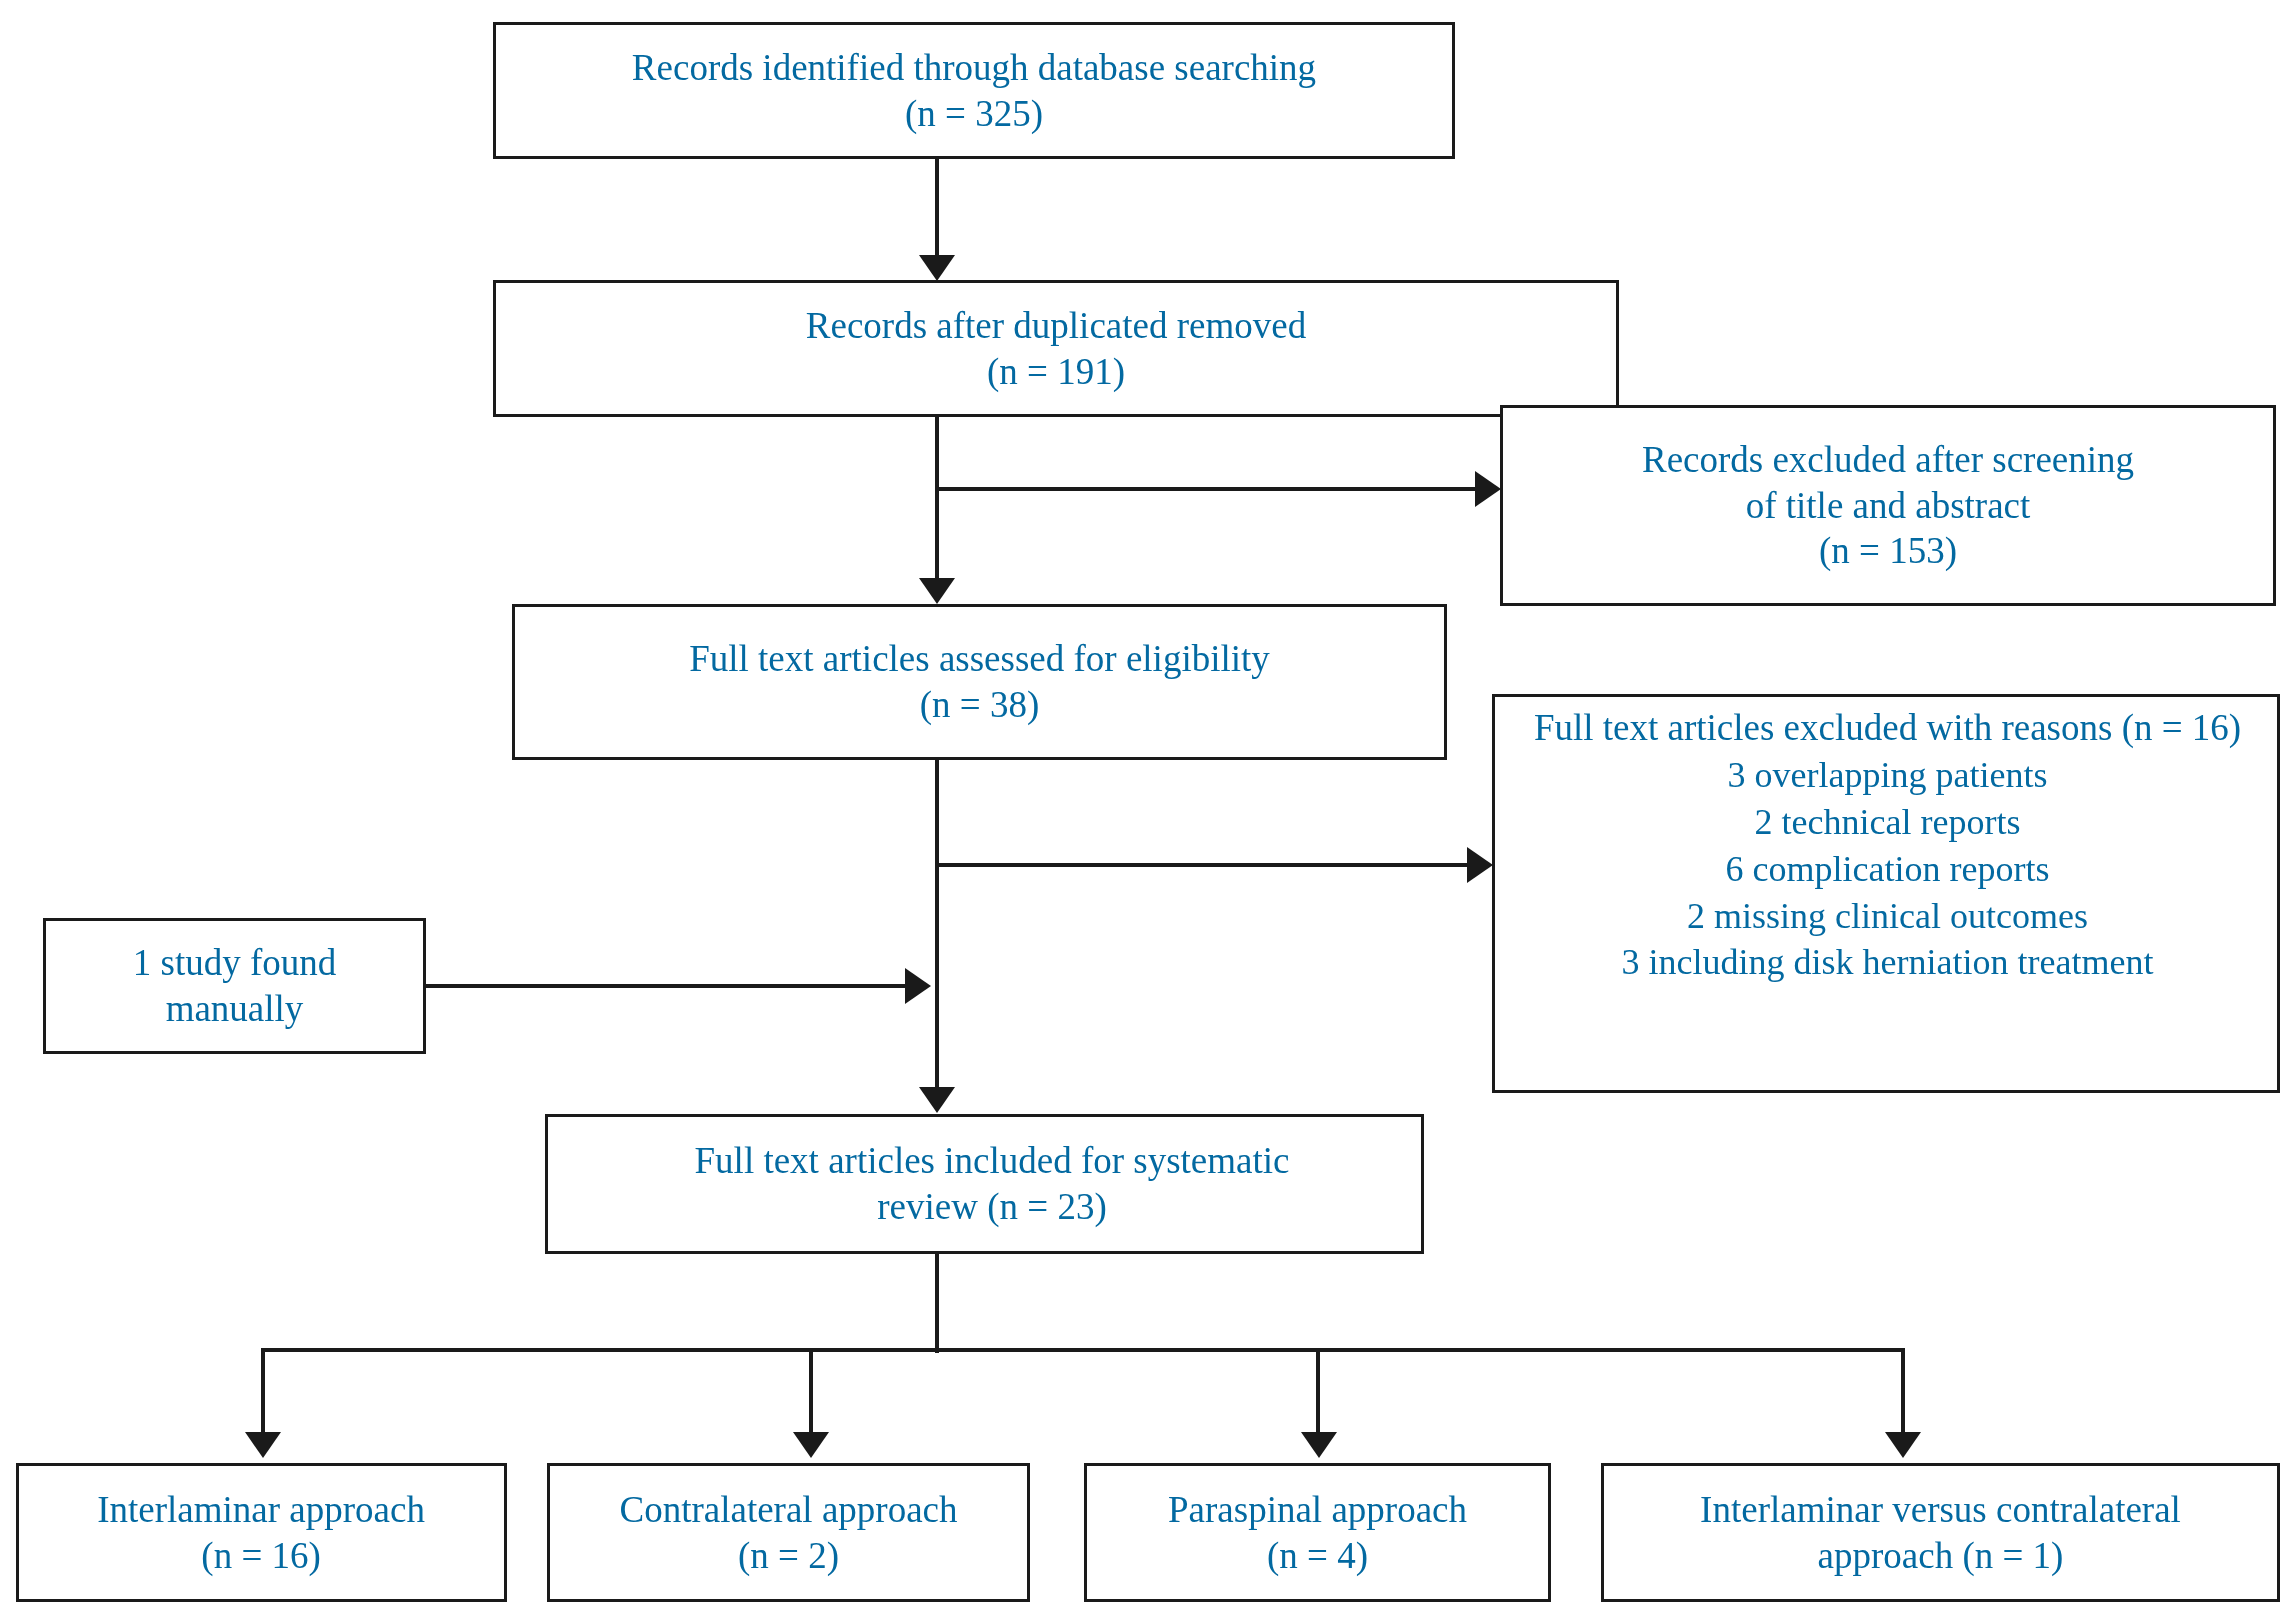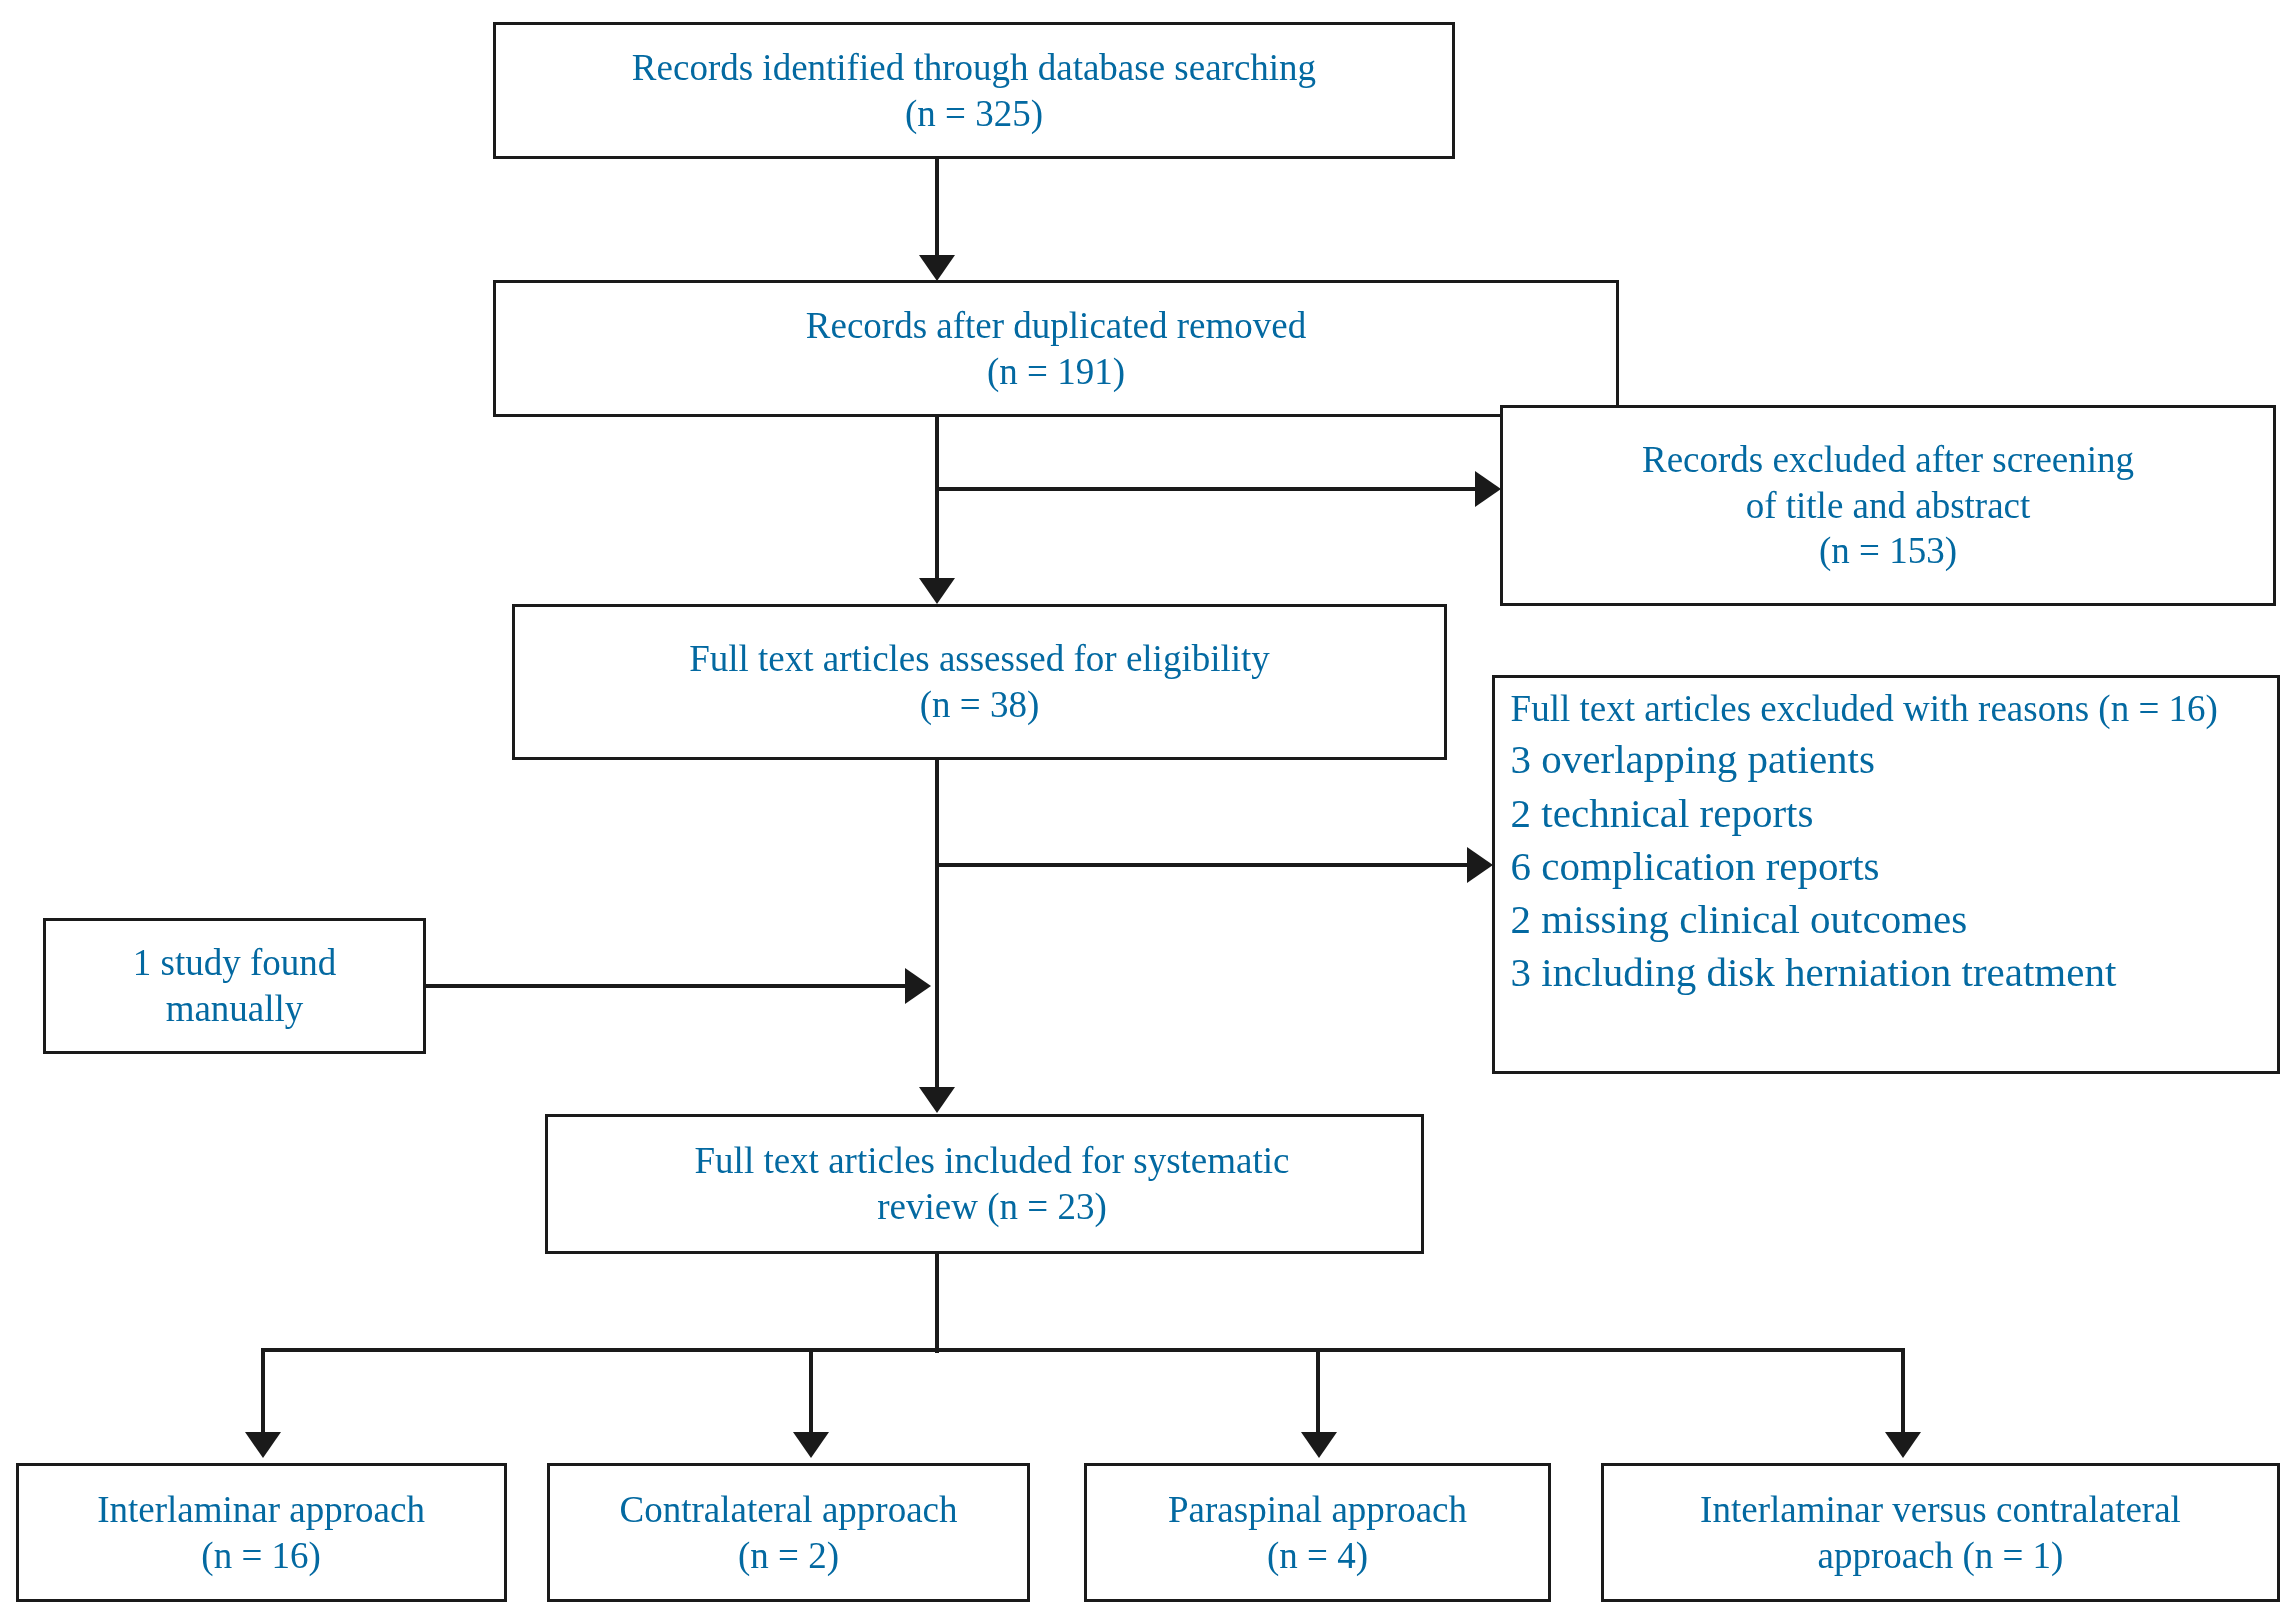--- a/index.html
+++ b/index.html
@@ -28,34 +28,35 @@
     align-items: center;
     justify-content: center;
     text-align: center;
     line-height: 1.24;
     font-size: 37px;
     padding: 4.7px 11px;
     z-index: 3;
   }
   .node .line { display: block; white-space: nowrap; }
   .node.left-align {
-    align-items: flex-start;
+    align-items: center;
     justify-content: flex-start;
     text-align: left;
     padding: 7.8px 12.5px 7.8px 15.6px;
+    margin-top: 19px;
   }
   .node.left-align .head {
     text-align: center;
     white-space: normal;
     margin-bottom: 1.6px;
   }
   .node.left-align .reason {
     text-align: left;
     white-space: nowrap;
-    font-size: 41px;
+    font-size: 36px;
     line-height: 1.30;
   }
 
   
   .vline, .hline {
     position: absolute;
     background: #1a1a1a;
     z-index: 1;
   }
   .vline { width: 3.9px; }

